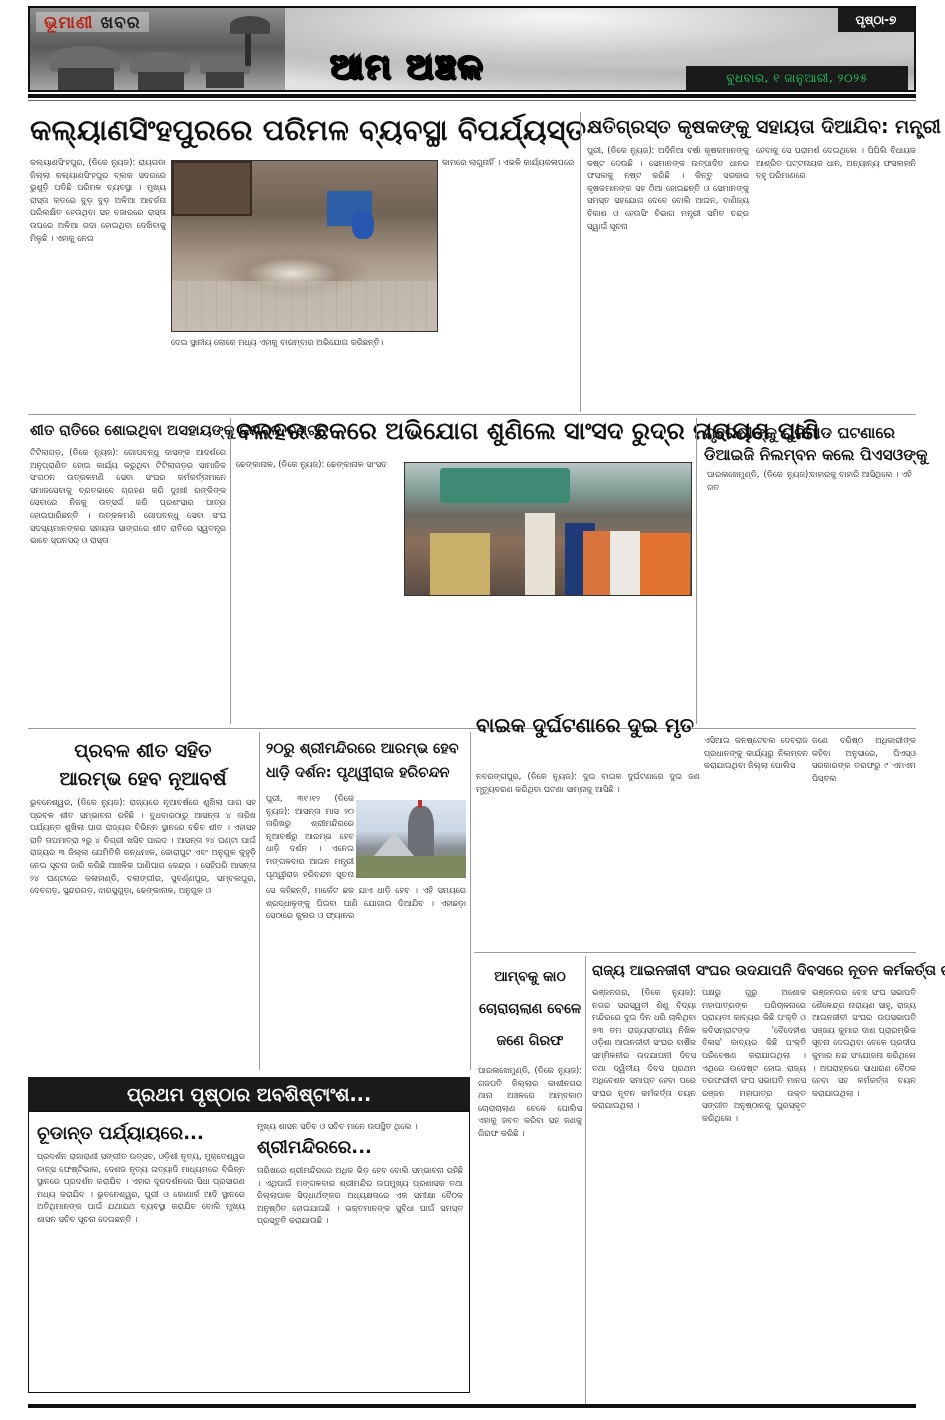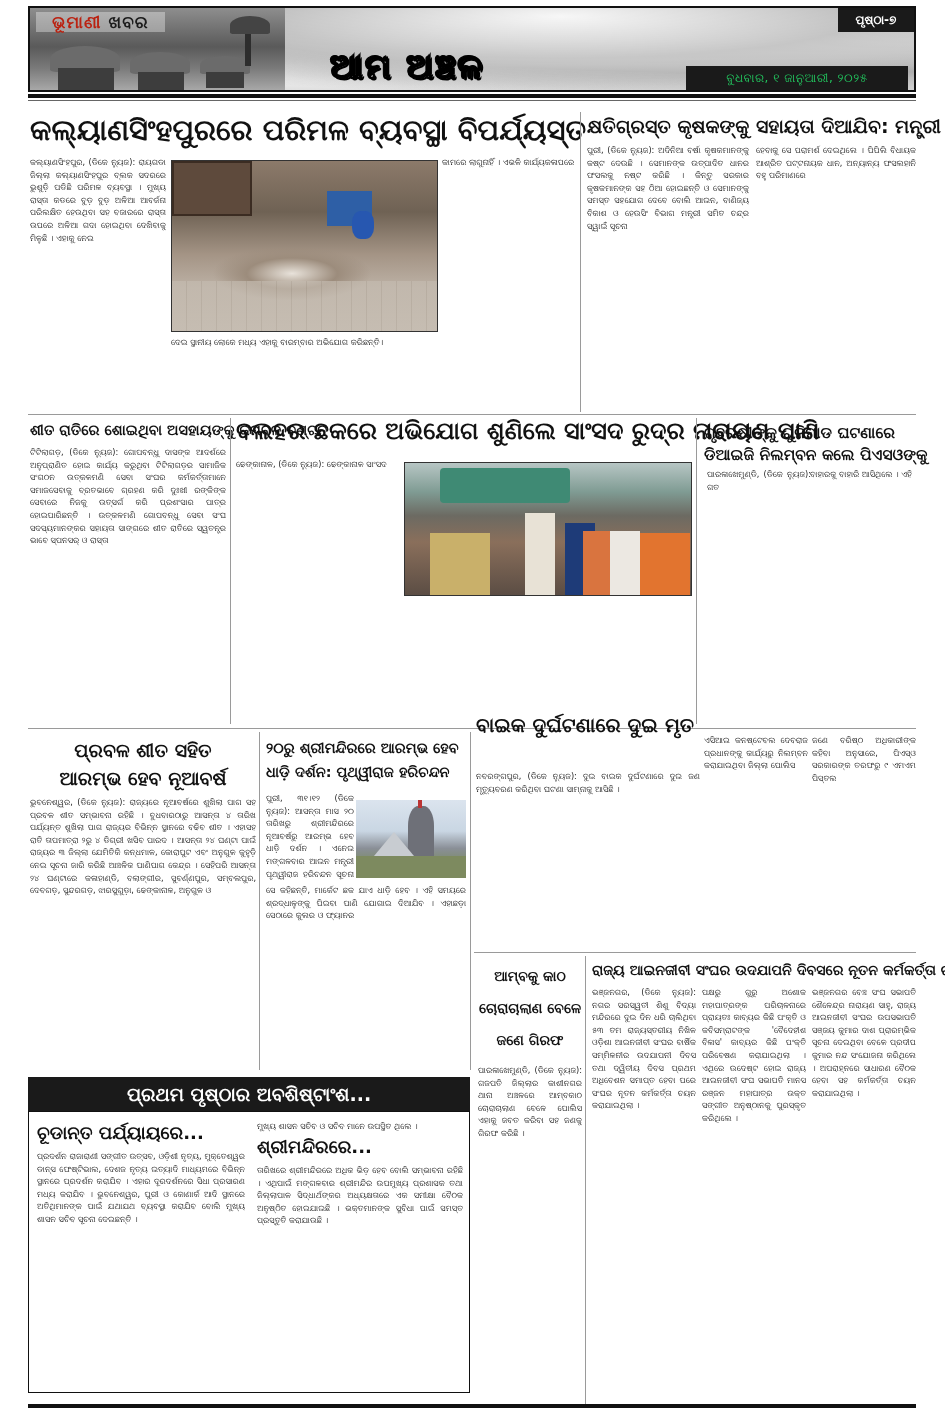--- a/index.html
+++ b/index.html
@@ -11,21 +11,21 @@
   
   .masthead { position: absolute; left: 28px; top: 6px; width: 888px; height: 86px; border: 2px solid #111; overflow: hidden;
     background: linear-gradient(180deg, #cfcfcf 0%, #f4f4f4 40%, #ffffff 70%, #e0e0e0 100%); }
   .mast-sky { position: absolute; left: 0; top: 0; width: 100%; height: 100%;
     background: radial-gradient(ellipse at 60% 10%, #fff 0%, #bbb 40%, transparent 70%),
                 radial-gradient(ellipse at 85% 30%, #e8e8e8 0%, #9a9a9a 50%, transparent 80%); opacity: .8; }
   .mast-village { position: absolute; left: 0; top: 0; width: 255px; height: 86px;
     background: linear-gradient(180deg, #8e8e8e 0%, #5a5a5a 45%, #7a7a7a 70%, #b0b0b0 100%); }
   .hut { position: absolute; background: #3d3d3d; }
   .hut.roof { background: #6b6b6b; border-radius: 50% 50% 10% 10%; }
-  .brand { position: absolute; left: 6px; top: 4px; font-size: 17px; font-weight: bold; color: #1b1b1b; background: rgba(255,255,255,.35); padding: 0 16px; letter-spacing: 1px; }
+  .brand { position: absolute; left: 6px; top: 4px; font-size: 17px; font-weight: bold; color: #1b1b1b; background: rgba(255,255,255,.35); padding: 0 8px; letter-spacing: 1px; }
   .brand .hl { color: #b21; }
   .section-title { position: absolute; left: 300px; top: 38px; font-size: 34px; font-weight: bold; color: #fff;
     -webkit-text-stroke: 1.5px #000; text-shadow: 2px 2px 0 #000, -1px -1px 0 #000; letter-spacing: 2px; text-align: right; }
   .page-no { position: absolute; right: 0; top: 0; width: 76px; height: 24px; background: #1a1a1a; color: #fff; font-size: 12px; font-weight: bold; line-height: 24px; text-align: center; }
   .date-box { position: absolute; right: 6px; top: 58px; width: 222px; height: 24px; background: #1a1a1a; color: #22c55e; font-size: 12px; line-height: 24px; text-align: center; letter-spacing: .5px; }
   .rule1 { position: absolute; left: 28px; top: 94px; width: 888px; height: 4px; background: #111; }
   .rule2 { position: absolute; left: 28px; top: 100px; width: 888px; height: 1px; background: #666; }
 
   
   .hl-big { position: absolute; font-weight: bold; color: #111; white-space: nowrap; line-height: 1.15; }
@@ -148,21 +148,21 @@
   <div class="hl-big" style="left:476px;top:960px;width:108px;font-size:14px;line-height:32px;text-align:center;">
     <div>ଆମ୍ବକୁ କାଠ</div>
     <div>ଚୋରାଚାଲାଣ ବେଳେ</div>
     <div>ଜଣେ ଗିରଫ</div>
   </div>
   <div class="body-text" style="left:478px;top:1064px;width:104px;height:340px;">ପାରଳାଖେମୁଣ୍ଡି, (ଡିକେ ନ୍ୟୁଜ): ଗଜପତି ଜିଲ୍ଲାର କାଶୀନଗର ଥାନା ଅଞ୍ଚଳରେ ଆମ୍ବକାଠ ଚୋରାଚାଲାଣ ବେଳେ ପୋଲିସ ଏହାକୁ ଜବତ କରିବା ସହ ଜଣକୁ ଗିରଫ କରିଛି ।</div>
   <div class="col-rule" style="left:585px;top:956px;height:448px;"></div>
 
   <div class="hl-big" style="left:592px;top:962px;font-size:14.2px;">ରାଜ୍ୟ ଆଇନଜୀବୀ ସଂଘର ଉଦଯାପନି ଦିବସରେ ନୂତନ କର୍ମକର୍ତ୍ତା ଚୟନ</div>
   <div class="body-text" style="left:592px;top:986px;width:104px;height:418px;">ଭଞ୍ଜନଗର, (ଡିକେ ନ୍ୟୁଜ): ନଗର ସରସ୍ୱତୀ ଶିଶୁ ବିଦ୍ୟା ମନ୍ଦିରରେ ଦୁଇ ଦିନ ଧରି ଚାଲିଥିବା ୫୩ ତମ ରାଜ୍ୟସ୍ତରୀୟ ନିଖିଳ ଓଡ଼ିଶା ଆଇନଜୀବୀ ସଂଘର ବାର୍ଷିକ ସମ୍ମିଳନୀର ଉଦଯାପନୀ ଦିବସ ତଥା ଦ୍ୱିତୀୟ ଦିବସ ପ୍ରଥମ ଅଧିବେଶନ ସମାପ୍ତ ହେବା ପରେ ସଂଘର ନୂତନ କର୍ମକର୍ତ୍ତା ଚୟନ କରାଯାଇଥିଲା ।</div>
-  <div class="body-text" style="left:702px;top:986px;width:104px;height:418px;">ପକ୍ଷରୁ ଗୁରୁ ଅଶୋକ ମହାପାତ୍ରଙ୍କ ପରିଚାଳନାରେ ପ୍ରାୟତଃ କାବ୍ୟର କିଛି ପଂକ୍ତି ଓ କବିସମ୍ରାଟଙ୍କ 'ବୈଦେହୀଶ ବିଳାସ' କାବ୍ୟର କିଛି ପଂକ୍ତି ପରିବେଷଣ କରାଯାଇଥିଲା । ଏଥିରେ ଉଦେଷ୍ଟ ହୋଇ ରାଜ୍ୟ ଆଇନଜୀବୀ ସଂଘ ସଭାପତି ମାନସ ରଞ୍ଜନ ମହାପାତ୍ର ଉକ୍ତ ସଙ୍ଗୀତ ଅନୁଷ୍ଠାନକୁ ପୁରସ୍କୃତ କରିଥିଲେ ।</div>
+  <div class="body-text" style="left:702px;top:986px;width:104px;height:418px;">ପକ୍ଷରୁ ଗୁରୁ ଅଶୋକ ମହାପାତ୍ରଙ୍କ ପରିଚାଳନାରେ ପ୍ରାୟତଃ କାବ୍ୟର କିଛି ପଂକ୍ତି ଓ କବିସମ୍ରାଟଙ୍କ 'ବୈଦେହୀଶ ବିଳାସ' କାବ୍ୟର କିଛି ପଂକ୍ତି ପରିବେଷଣ କରାଯାଇଥିଲା । ଏଥିରେ ଉଦେଷ୍ଟ ହୋଇ ରାଜ୍ୟ ତରଫରୀବୀ ସଂଘ ସଭାପତି ମାନସ ରଞ୍ଜନ ମହାପାତ୍ର ଉକ୍ତ ସଙ୍ଗୀତ ଅନୁଷ୍ଠାନକୁ ପୁରସ୍କୃତ କରିଥିଲେ ।</div>
   <div class="body-text" style="left:812px;top:986px;width:104px;height:418px;">ଭଞ୍ଜନଗର ବେଞ୍ଚ ସଂଘ ସଭାପତି ଶୈଳେନ୍ଦ୍ର ନାରାୟଣ ସାହୁ, ରାଜ୍ୟ ଆଇନଜୀବୀ ସଂଘର ଉପସଭାପତି ସଞ୍ଜୟ କୁମାର ଦାଶ ପ୍ରାରମ୍ଭିକ ସୂଚନା ଦେଇଥିବା ବେଳେ ପ୍ରଦୀପ କୁମାର ନନ୍ଦ ସଂଯୋଜନା କରିଥିଲେ । ଅପରାହ୍ନରେ ସାଧାରଣ ବୈଠକ ହେବା ସହ କର୍ମକର୍ତ୍ତା ଚୟନ କରାଯାଇଥିଲା ।</div>
 
   <div class="dark-banner">ପ୍ରଥମ ପୃଷ୍ଠାର ଅବଶିଷ୍ଟାଂଶ...</div>
   <div class="box">
     <div class="sub-hl" style="left:8px;top:10px;">ଚୂଡାନ୍ତ ପର୍ଯ୍ୟାୟରେ...</div>
     <div class="body-text" style="left:8px;top:38px;width:208px;height:236px;">ପ୍ରଦର୍ଶନ ରାଜାରାଣୀ ସଙ୍ଗୀତ ଉତ୍ସବ, ଓଡ଼ିଶୀ ନୃତ୍ୟ, ମୁକ୍ତେଶ୍ୱର ଡାନ୍ସ ଫେଷ୍ଟିଭାଲ, ଦେଶଜ ନୃତ୍ୟ ଇତ୍ୟାଦି ମାଧ୍ୟମରେ ବିଭିନ୍ନ ସ୍ଥାନରେ ପ୍ରଦର୍ଶନ କରାଯିବ । ଏହାର ଦୂରଦର୍ଶନରେ ସିଧା ପ୍ରସାରଣ ମଧ୍ୟ କରାଯିବ । ଭୁବନେଶ୍ୱର, ପୁରୀ ଓ କୋଣାର୍କ ଆଦି ସ୍ଥାନରେ ଅତିଥିମାନଙ୍କ ପାଇଁ ଯଥାଯଥ ବ୍ୟବସ୍ଥା କରାଯିବ ବୋଲି ମୁଖ୍ୟ ଶାସନ ସଚିବ ସୂଚନା ଦେଇଛନ୍ତି ।</div>
     <div class="body-text" style="left:228px;top:8px;width:206px;height:14px;">ମୁଖ୍ୟ ଶାସନ ସଚିବ ଓ ସଚିବ ମାନେ ଉପସ୍ଥିତ ଥିଲେ ।</div>
     <div class="sub-hl" style="left:228px;top:24px;">ଶ୍ରୀମନ୍ଦିରରେ...</div>
     <div class="body-text" style="left:228px;top:52px;width:206px;height:222px;">ତାରିଖରେ ଶ୍ରୀମନ୍ଦିରରେ ଅଧିକ ଭିଡ଼ ହେବ ବୋଲି ସମ୍ଭାବନା ରହିଛି । ଏଥିପାଇଁ ମଙ୍ଗଳବାର ଶ୍ରୀମନ୍ଦିର ଉପମୁଖ୍ୟ ପ୍ରଶାସକ ତଥା ଜିଲ୍ଲାପାଳ ସିଦ୍ଧାର୍ଥଙ୍କର ଅଧ୍ୟକ୍ଷତାରେ ଏକ ସମୀକ୍ଷା ବୈଠକ ଅନୁଷ୍ଠିତ ହୋଇଯାଇଛି । ଭକ୍ତମାନଙ୍କ ସୁବିଧା ପାଇଁ ସମସ୍ତ ପ୍ରସ୍ତୁତି କରାଯାଉଛି ।</div>
   </div>

